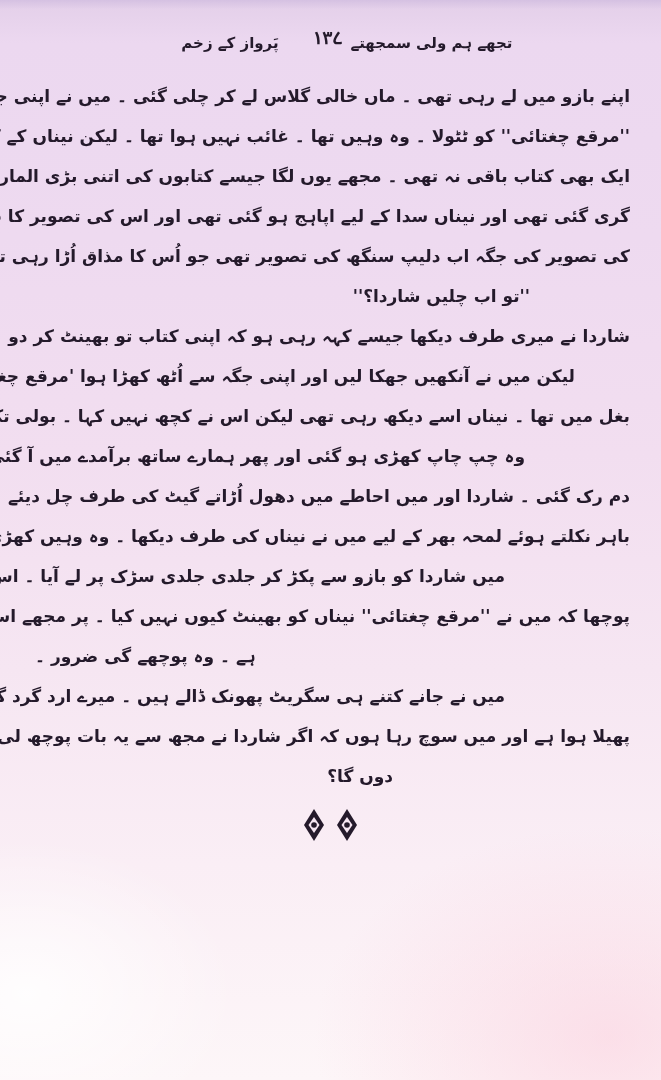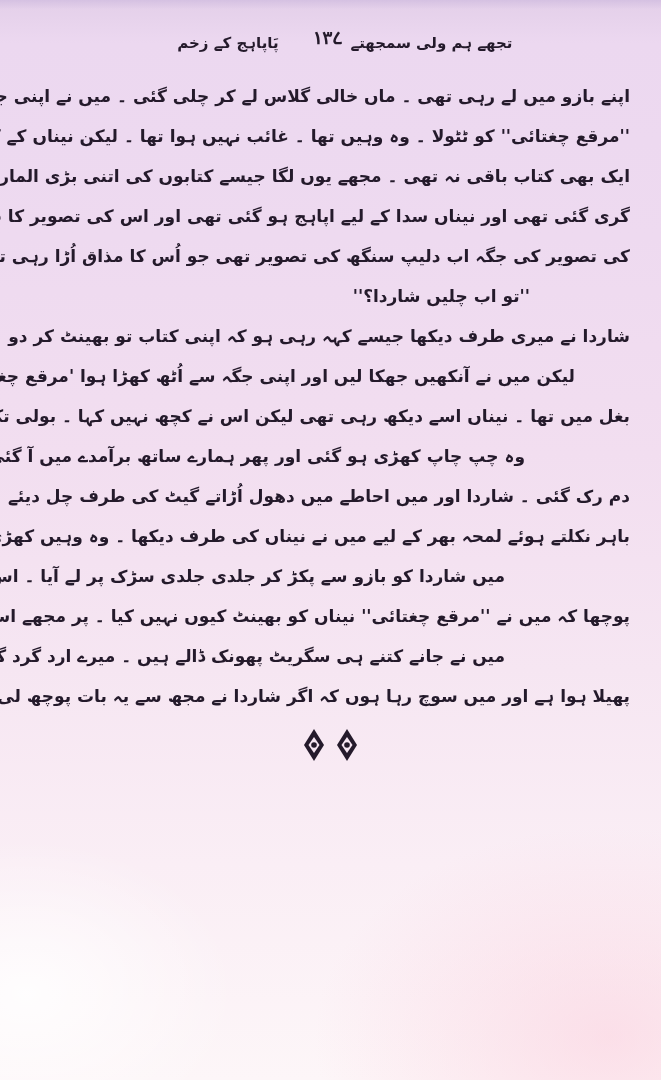--- a/index.html
+++ b/index.html
@@ -69,40 +69,42 @@
 </style>
 </head>
 <body>
 
 <div class="page">
   <div class="scan-edge-top"></div>
 
   <div class="header">
     <span class="section-title">تجھے ہم ولی سمجھتے</span>
     <span class="page-number">۱۳۷</span>
-    <span class="book-title">پَاپاہج کے زخم</span>
+    <span class="book-title">پَرواز کے زخم</span>
   </div>
 
   <div class="body-text">
     <div class="line j">اپنے بازو میں لے رہی تھی ۔ ماں خالی گلاس لے کر چلی گئی ۔ میں نے اپنی جھولی میں پڑے</div>
     <div class="line j">''مرقع چغتائی'' کو ٹٹولا ۔ وہ وہیں تھا ۔ غائب نہیں ہوا تھا ۔ لیکن نیناں کے کمرے میں اب</div>
     <div class="line j">ایک بھی کتاب باقی نہ تھی ۔ مجھے یوں لگا جیسے کتابوں کی اتنی بڑی الماری آخر نیناں کے اوپر</div>
     <div class="line j">گری گئی تھی اور نیناں سدا کے لیے اپاہج ہو گئی تھی اور اس کی تصویر کا فریم ٹوٹ گیا تھا اور اس</div>
     <div class="line ll pl22">کی تصویر کی جگہ اب دلیپ سنگھ کی تصویر تھی جو اُس کا مذاق اُڑا رہی تھی ۔</div>
     <div class="line dlg">''تو اب چلیں شاردا؟''</div>
     <div class="line">شاردا نے میری طرف دیکھا جیسے کہہ رہی ہو کہ اپنی کتاب تو بھینٹ کر دو ۔</div>
     <div class="line j ind55">لیکن میں نے آنکھیں جھکا لیں اور اپنی جگہ سے اُٹھ کھڑا ہوا 'مرقع چغتائی' میری</div>
     <div class="line j">بغل میں تھا ۔ نیناں اسے دیکھ رہی تھی لیکن اس نے کچھ نہیں کہا ۔ بولی تک نہیں ۔</div>
     <div class="line j ind105">وہ چپ چاپ کھڑی ہو گئی اور پھر ہمارے ساتھ برآمدے میں آ گئی اور وہاں ایک</div>
     <div class="line j">دم رک گئی ۔ شاردا اور میں احاطے میں دھول اُڑاتے گیٹ کی طرف چل دیئے ۔ گیٹ سے</div>
     <div class="line j">باہر نکلتے ہوئے لمحہ بھر کے لیے میں نے نیناں کی طرف دیکھا ۔ وہ وہیں کھڑی تھی اور اس کی</div>
     <div class="line j ind125">میں شاردا کو بازو سے پکڑ کر جلدی جلدی سڑک پر لے آیا ۔ اس نے مجھ سے نہیں</div>
     <div class="line j">پوچھا کہ میں نے ''مرقع چغتائی'' نیناں کو بھینٹ کیوں نہیں کیا ۔ پر مجھے اس کی عادت کا پتہ</div>
+    <div class="line ll pl4">ہے ۔ وہ پوچھے گی ضرور ۔</div>
     <div class="line j ind125">میں نے جانے کتنے ہی سگریٹ پھونک ڈالے ہیں ۔ میرے ارد گرد گھنا دھواں</div>
     <div class="line j">پھیلا ہوا ہے اور میں سوچ رہا ہوں کہ اگر شاردا نے مجھ سے یہ بات پوچھ لی تو میں کیا جواب</div>
+    <div class="line endline">دوں گا؟</div>
   </div>
 
   <div class="divider">
     <svg width="22" height="34" viewBox="0 0 22 34" aria-hidden="true">
       <polygon points="11,1 21,17 11,33 1,17" fill="#241a2b"></polygon>
       <polygon points="11,9 16.5,17 11,25 5.5,17" fill="#f6e6f2"></polygon>
       <circle cx="11" cy="17" r="2.8" fill="#241a2b"></circle>
     </svg>
     <svg width="22" height="34" viewBox="0 0 22 34" aria-hidden="true">
       <polygon points="11,1 21,17 11,33 1,17" fill="#241a2b"></polygon>

